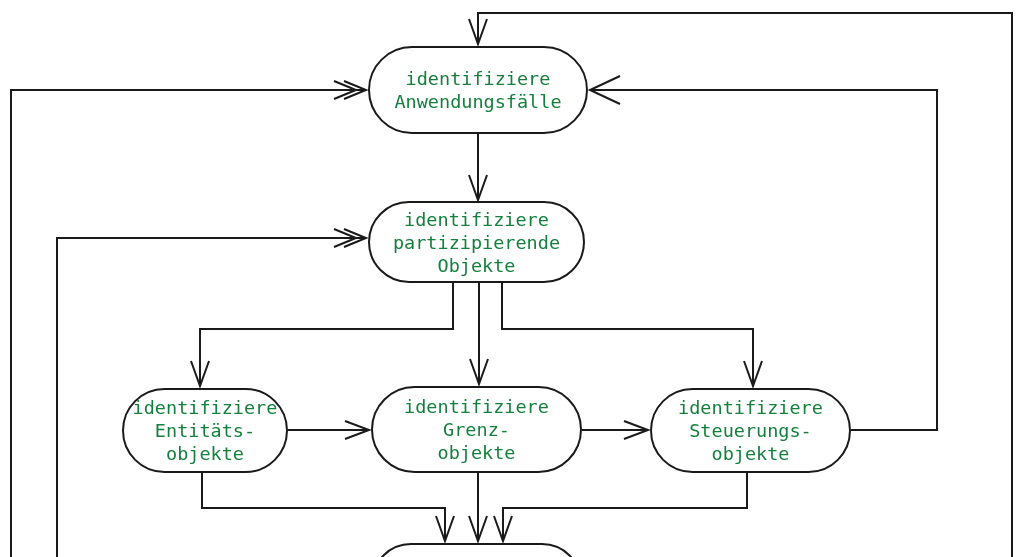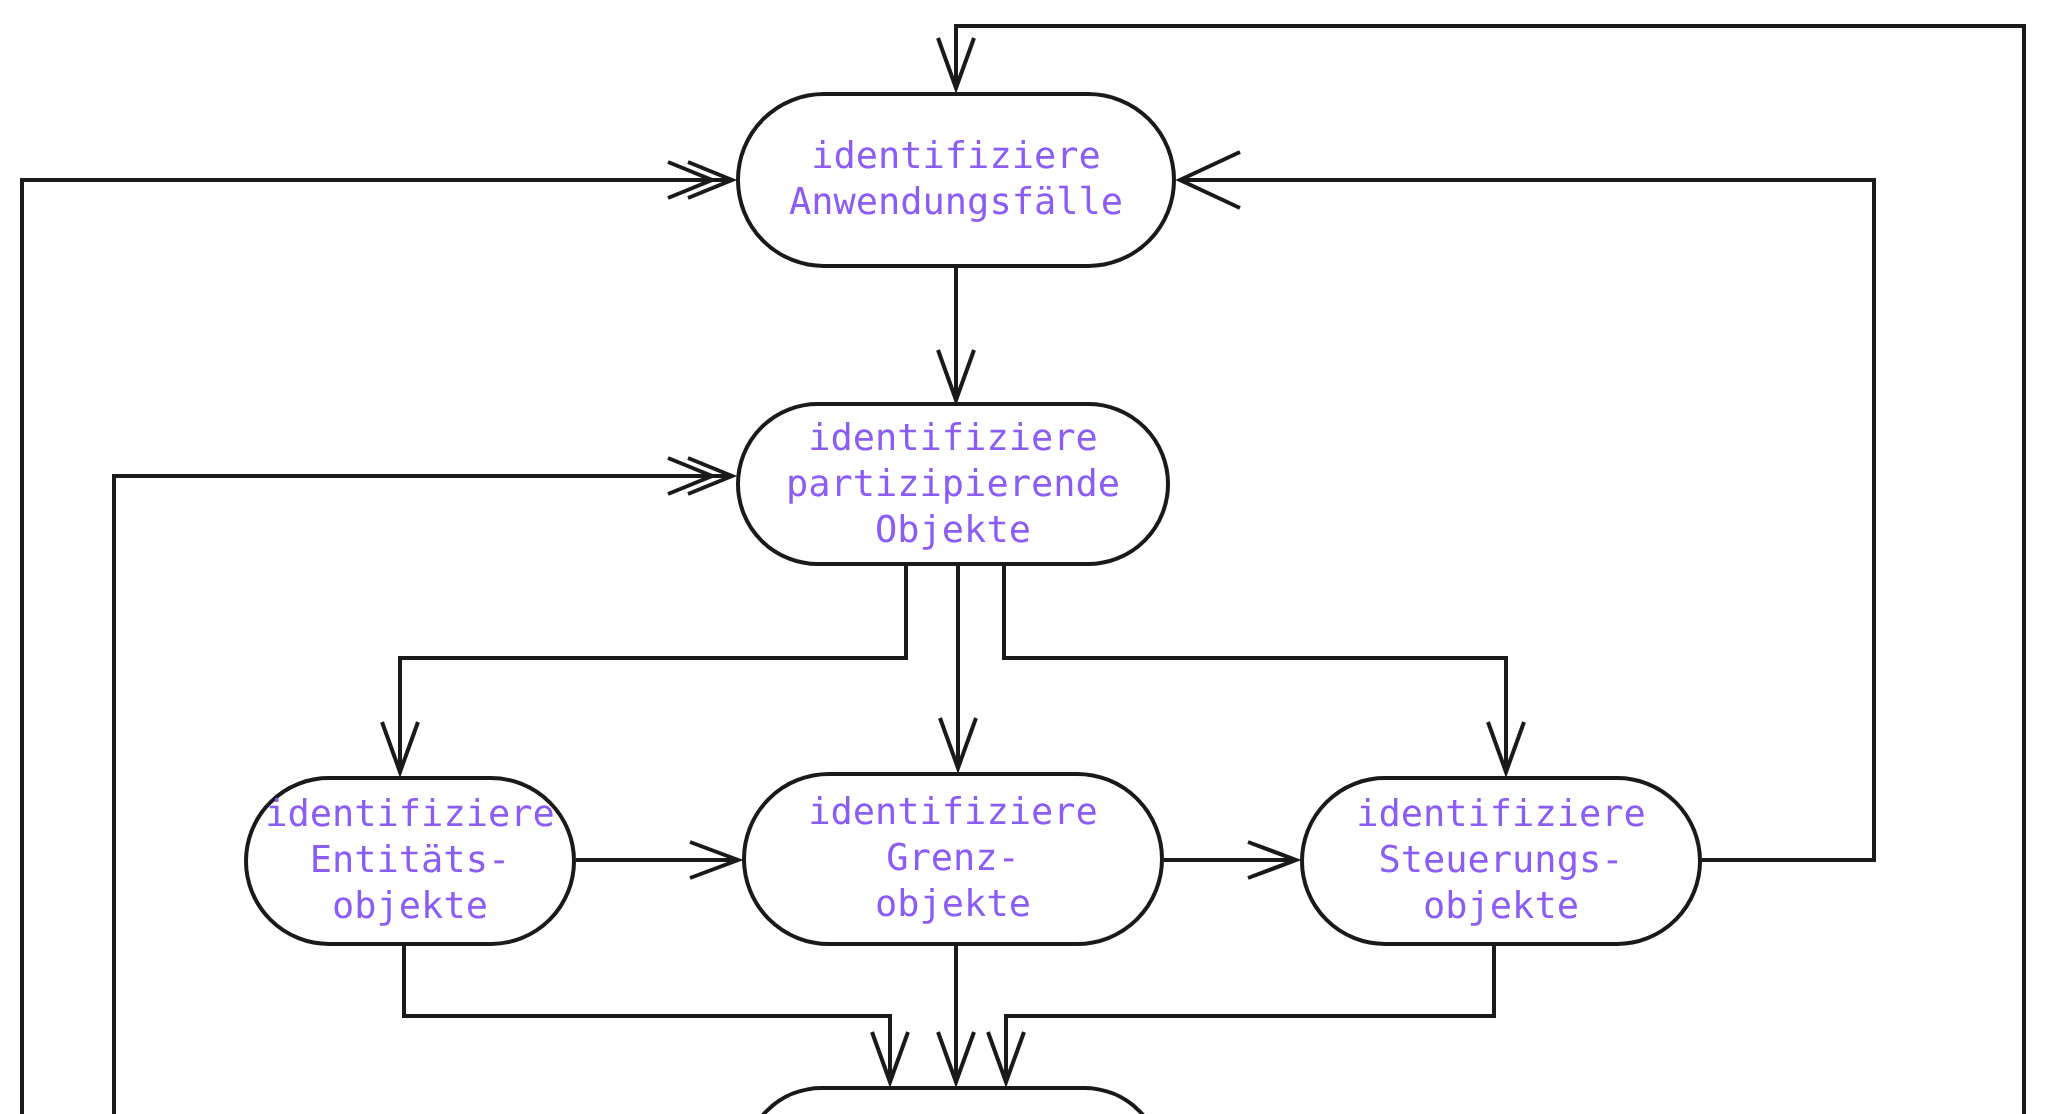--- a/index.html
+++ b/index.html
@@ -38,21 +38,21 @@
     display: flex;
     align-items: center;
     justify-content: center;
   }
   .node span {
     display: block;
     white-space: pre-line;
     text-align: center;
     font-size: 18.5px;
     line-height: 23px;
-    color: #8b5cf6;
+    color: #15803d;
   }
   .node-anwendungsfaelle { left: 368px; top: 46px;  width: 220px; height: 88px; }
   .node-partizipierende  { left: 368px; top: 201px; width: 217px; height: 82px; }
   .node-entitaets        { left: 122px; top: 388px; width: 166px; height: 85px; }
   .node-grenz            { left: 371px; top: 386px; width: 211px; height: 87px; }
   .node-steuerungs       { left: 650px; top: 388px; width: 201px; height: 85px; }
   .node-bottom           { left: 371px; top: 543px; width: 211px; height: 80px; border-radius: 40px; }
 </style>
 </head>
 <body>

